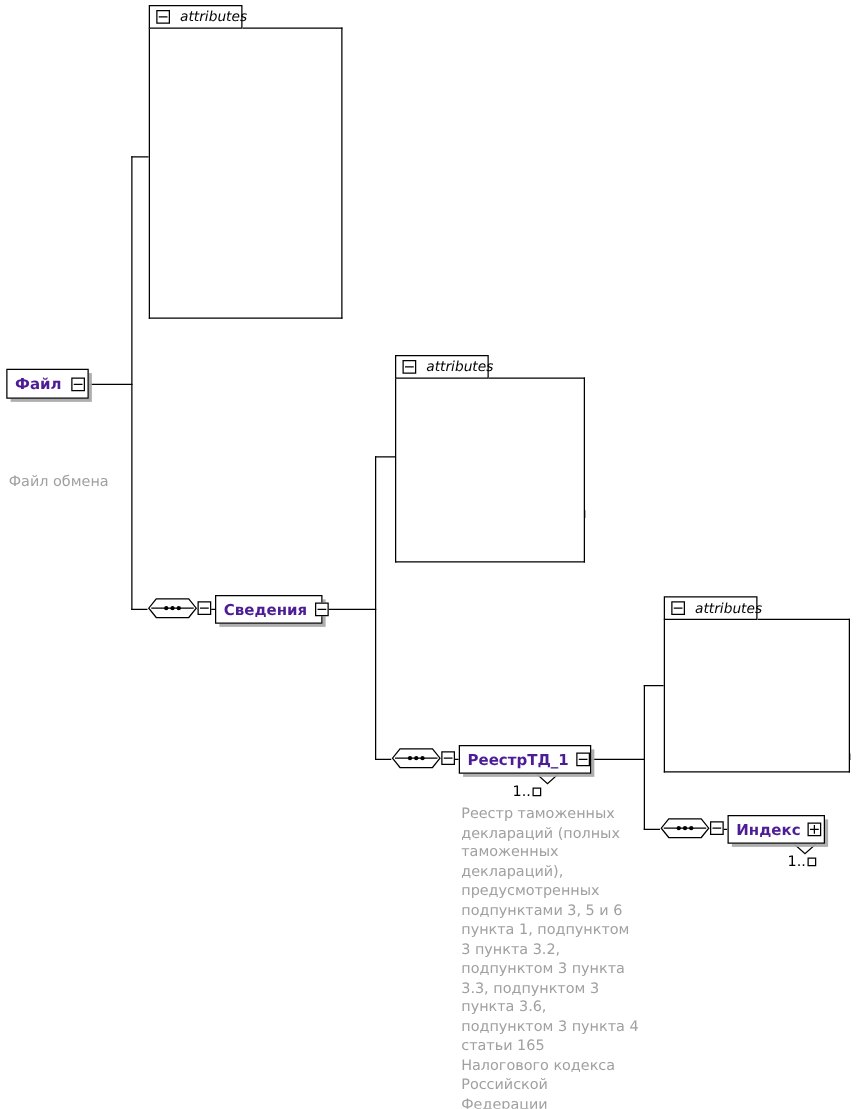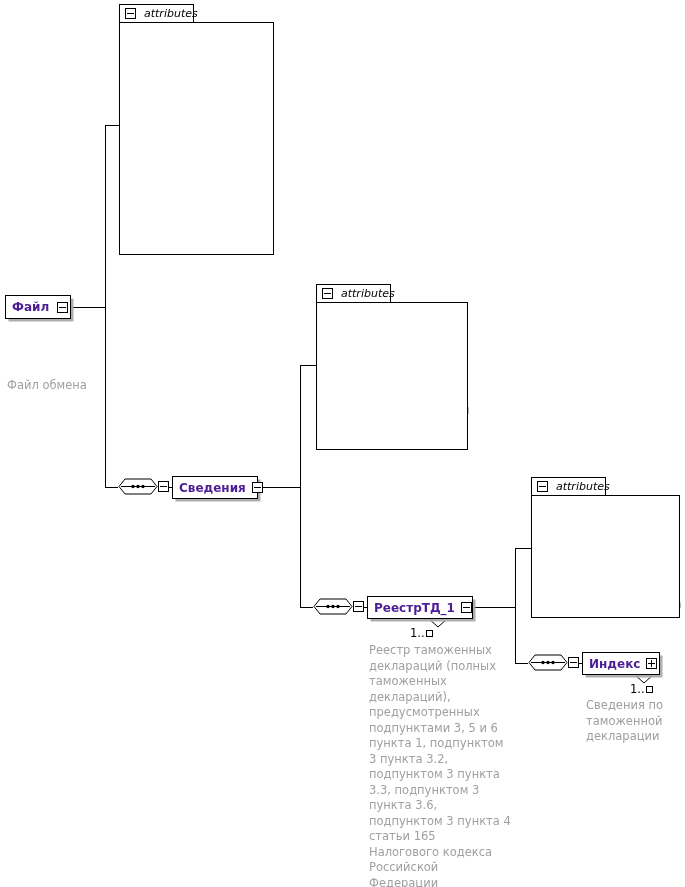--- a/index.html
+++ b/index.html
@@ -356,17 +356,14 @@
   <div class="name-box with-toggle" style="left:582px; top:652px; width:78px; height:23px;">
     <span class="nb-label">Индекс</span>
     <span class="toggle plus nb-toggle"></span>
   </div>
   <svg class="card-tick" style="left:634px; top:674px;" width="20" height="10" viewBox="0 0 20 10">
     <polyline points="0,0 10,9 20,0" fill="none" stroke="#000" stroke-width="1"></polyline>
   </svg>
   <div class="card" style="left:630px; top:682px;">
     <span>1..</span><span class="card-box"></span>
   </div>
-  <div class="doc" style="left:586px; top:698px; width:99px;">Сведения по
-таможенной
-декларации</div>
 
 </div>
 
 </body></html>

